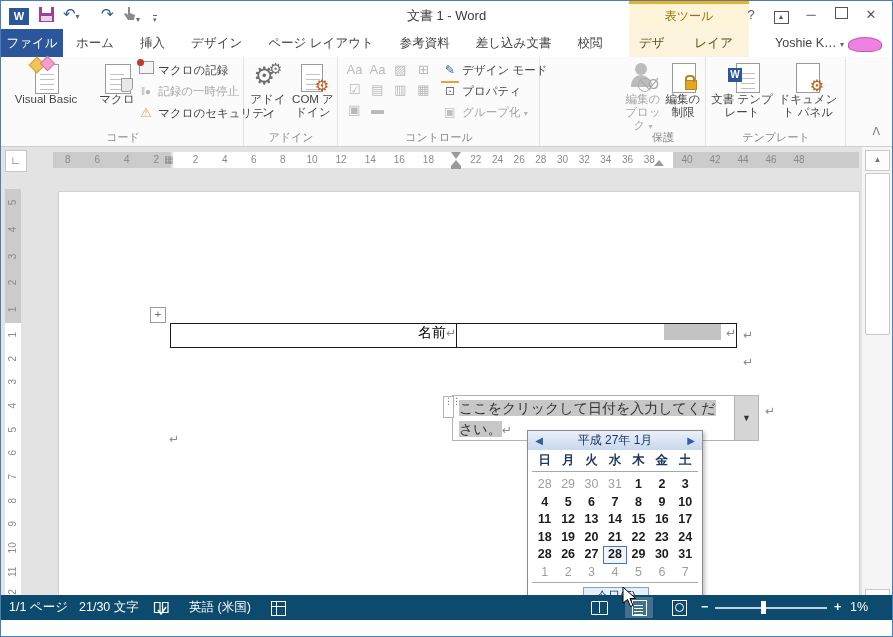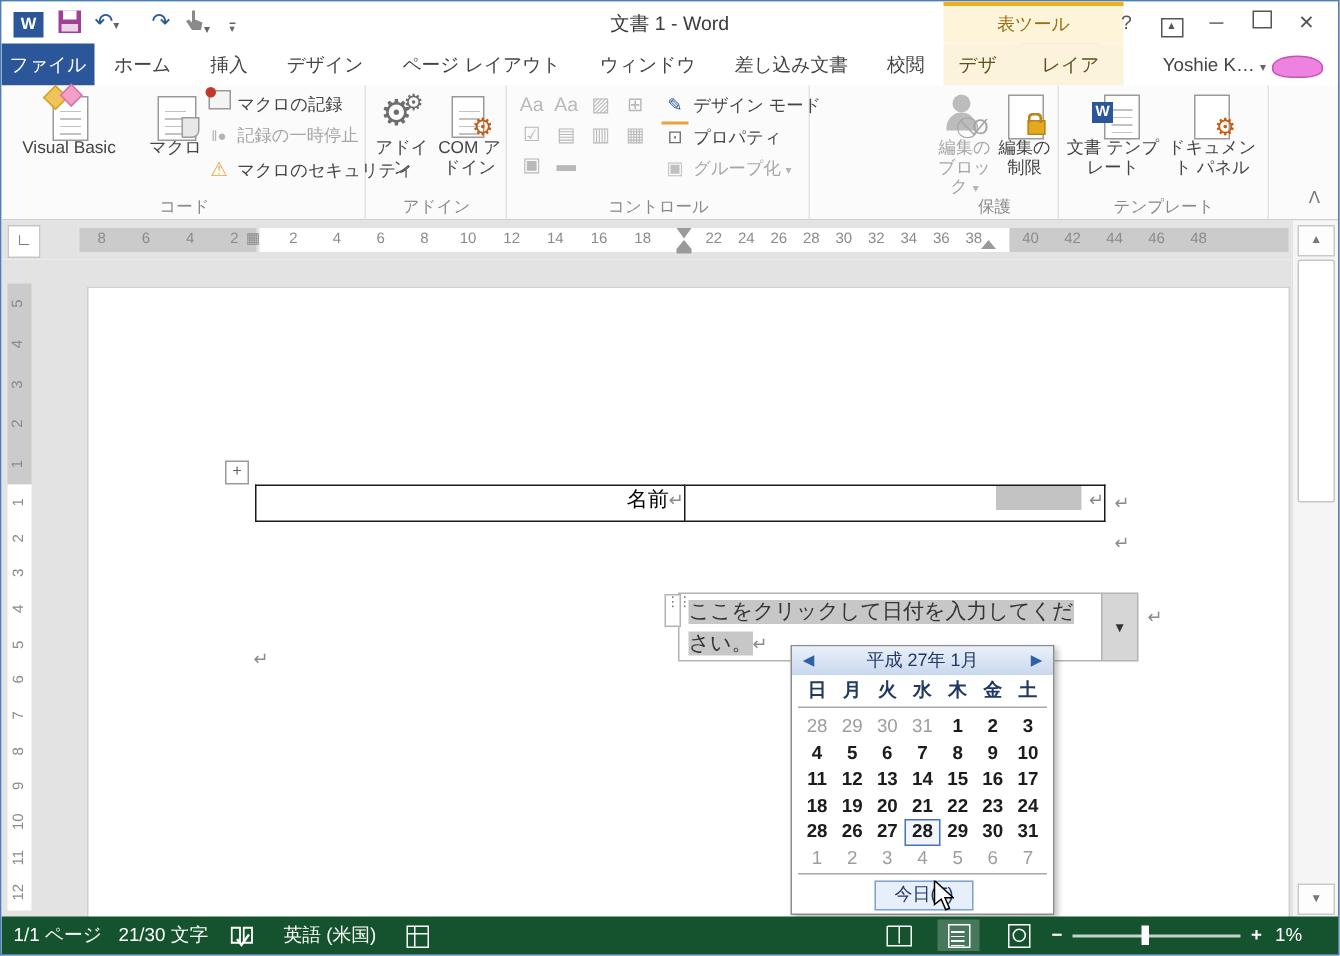--- a/index.html
+++ b/index.html
@@ -93,21 +93,21 @@
   #cal-grid span.muted{color:#9e9e9e;font-weight:normal;}
   #cal-grid span.sel{outline:1px solid #4472c4;outline-offset:-1px;background:#f2f6fc;}
   #todaybtn{position:absolute;left:55px;top:156px;width:64px;height:18px;background:#e7f0fa;border:1px solid #7da2ce;
       color:#1f3864;font-size:12px;text-align:center;line-height:17px;}
   
   #vscroll{position:absolute;right:0;top:146px;width:30px;height:466px;background:#f5f5f5;border-left:1px solid #e2e2e2;}
   .sbtn{position:absolute;left:3px;width:23px;height:19px;background:#fdfdfd;border:1px solid #c9c9c9;color:#777;
       font-size:8px;text-align:center;line-height:18px;}
   #sthumb{position:absolute;left:3px;top:26px;width:23px;height:160px;background:#fff;border:1px solid #c6c6c6;border-radius:2px;}
   
-  #statusbar{position:absolute;left:0;bottom:0;width:100%;height:25px;background:#14532d;color:#fff;font-size:12.5px;}
+  #statusbar{position:absolute;left:0;bottom:16px;width:100%;height:25px;background:#0c4a6e;color:#fff;font-size:12.5px;}
   .sitem{position:absolute;top:0;line-height:25px;white-space:nowrap;}
   .viewic{position:absolute;top:2px;width:28px;height:21px;display:flex;align-items:center;justify-content:center;}
   .viewic.active{background:rgba(255,255,255,.22);}
   .vbox{width:13px;height:14px;border:1px solid #fff;background-image:repeating-linear-gradient(rgba(0,0,0,0) 0 2px,#fff 2px 3px);background-size:9px 100%;background-position:1px 2px;background-repeat:no-repeat;}
   #zoomtrack{position:absolute;top:12px;left:714px;width:112px;height:1.5px;background:rgba(255,255,255,.75);}
   #zoomthumb{position:absolute;top:6px;left:760px;width:5px;height:13px;background:#fff;}
   
   .mini{display:inline-block;position:relative;}
 </style>
 </head>
@@ -146,21 +146,21 @@
     <div class="winbtn" style="right:8px;">✕</div>
   </div>
 
   <div id="tabrow">
     <div id="file-tab">ファイル</div>
     <div id="main-tabs">
         <span class="tab">ホーム</span>
         <span class="tab">挿入</span>
         <span class="tab">デザイン</span>
         <span class="tab">ページ レイアウト</span>
-        <span class="tab">ウィンドウ</span>
+        <span class="tab">参考資料</span>
         <span class="tab">差し込み文書</span>
         <span class="tab">校閲</span>
         <span class="tab">表示</span>
         <span class="tab active">開発</span>
       </div>
     <div id="ctx-tabs">
         <span class="tab">デザイン</span>
         <span class="tab">レイアウト</span>
       </div>
     <div id="account"><span>Yoshie K…</span> <span class="caret">▾</span></div>

